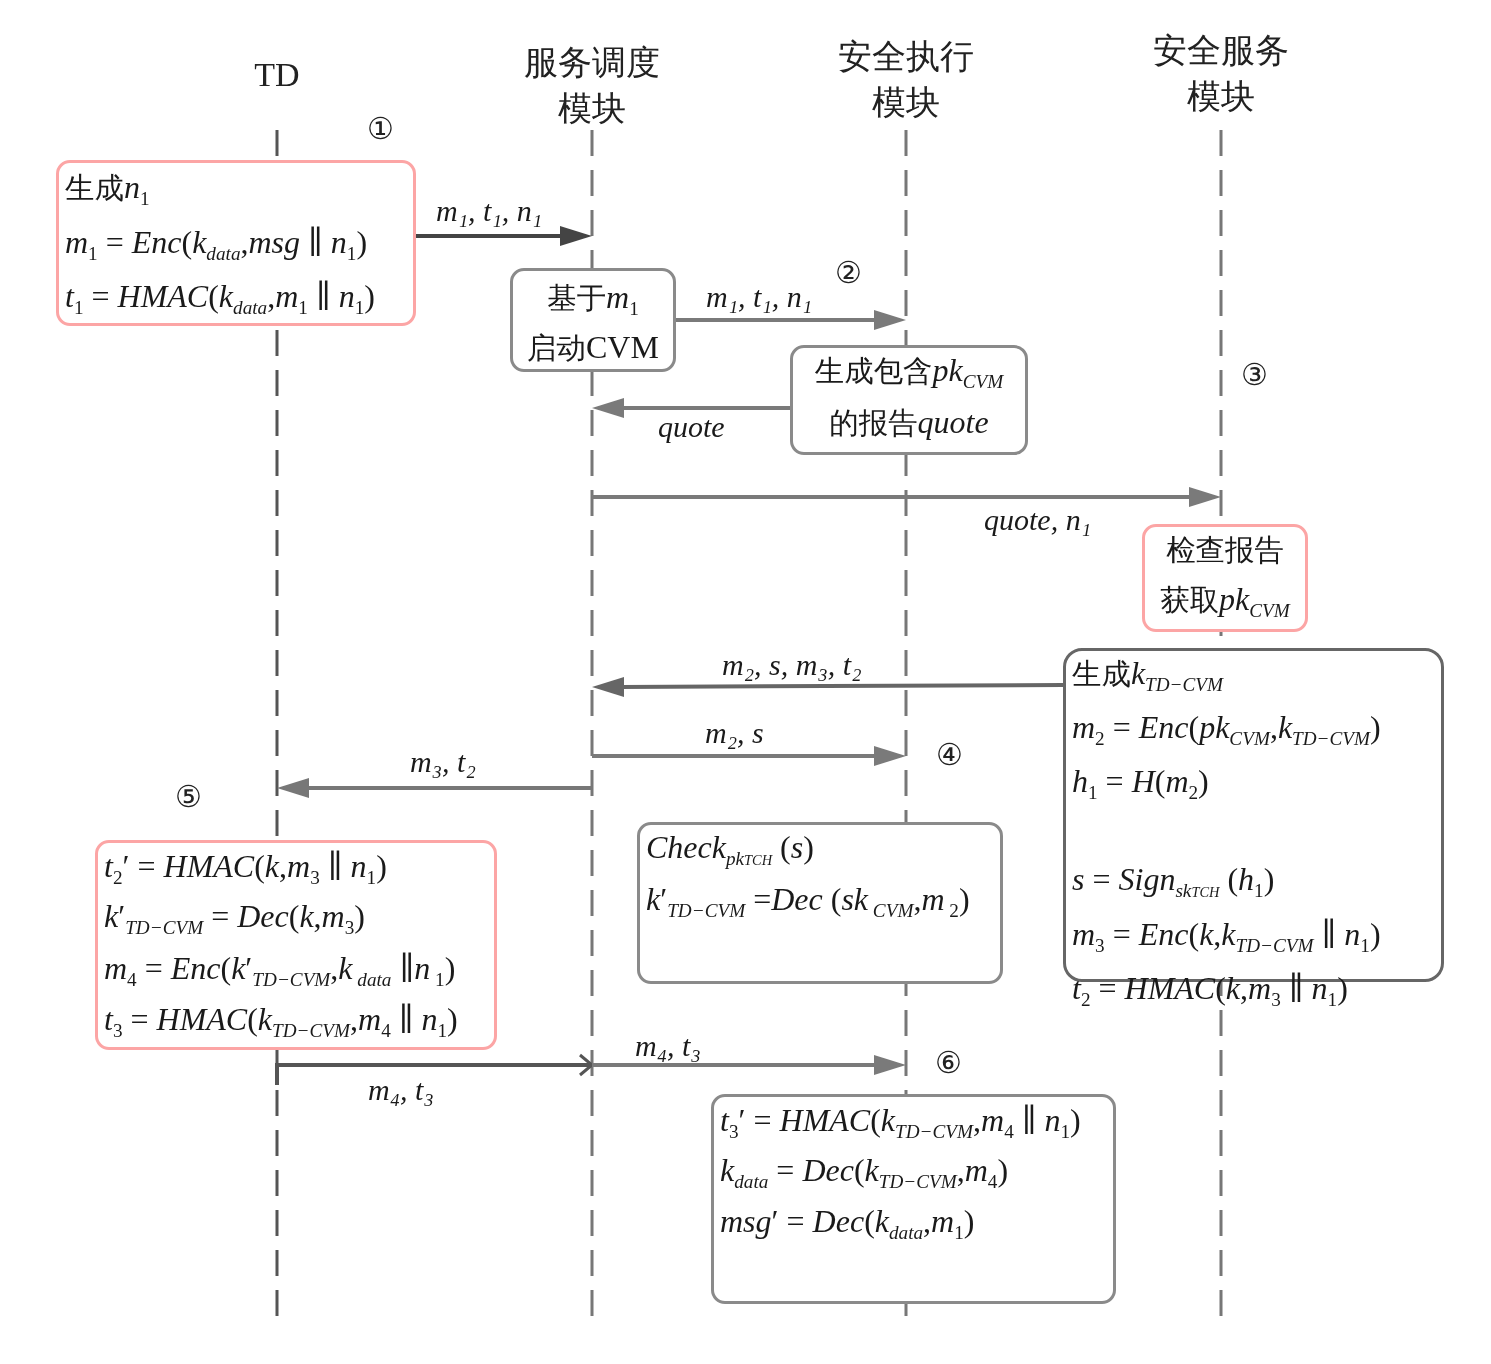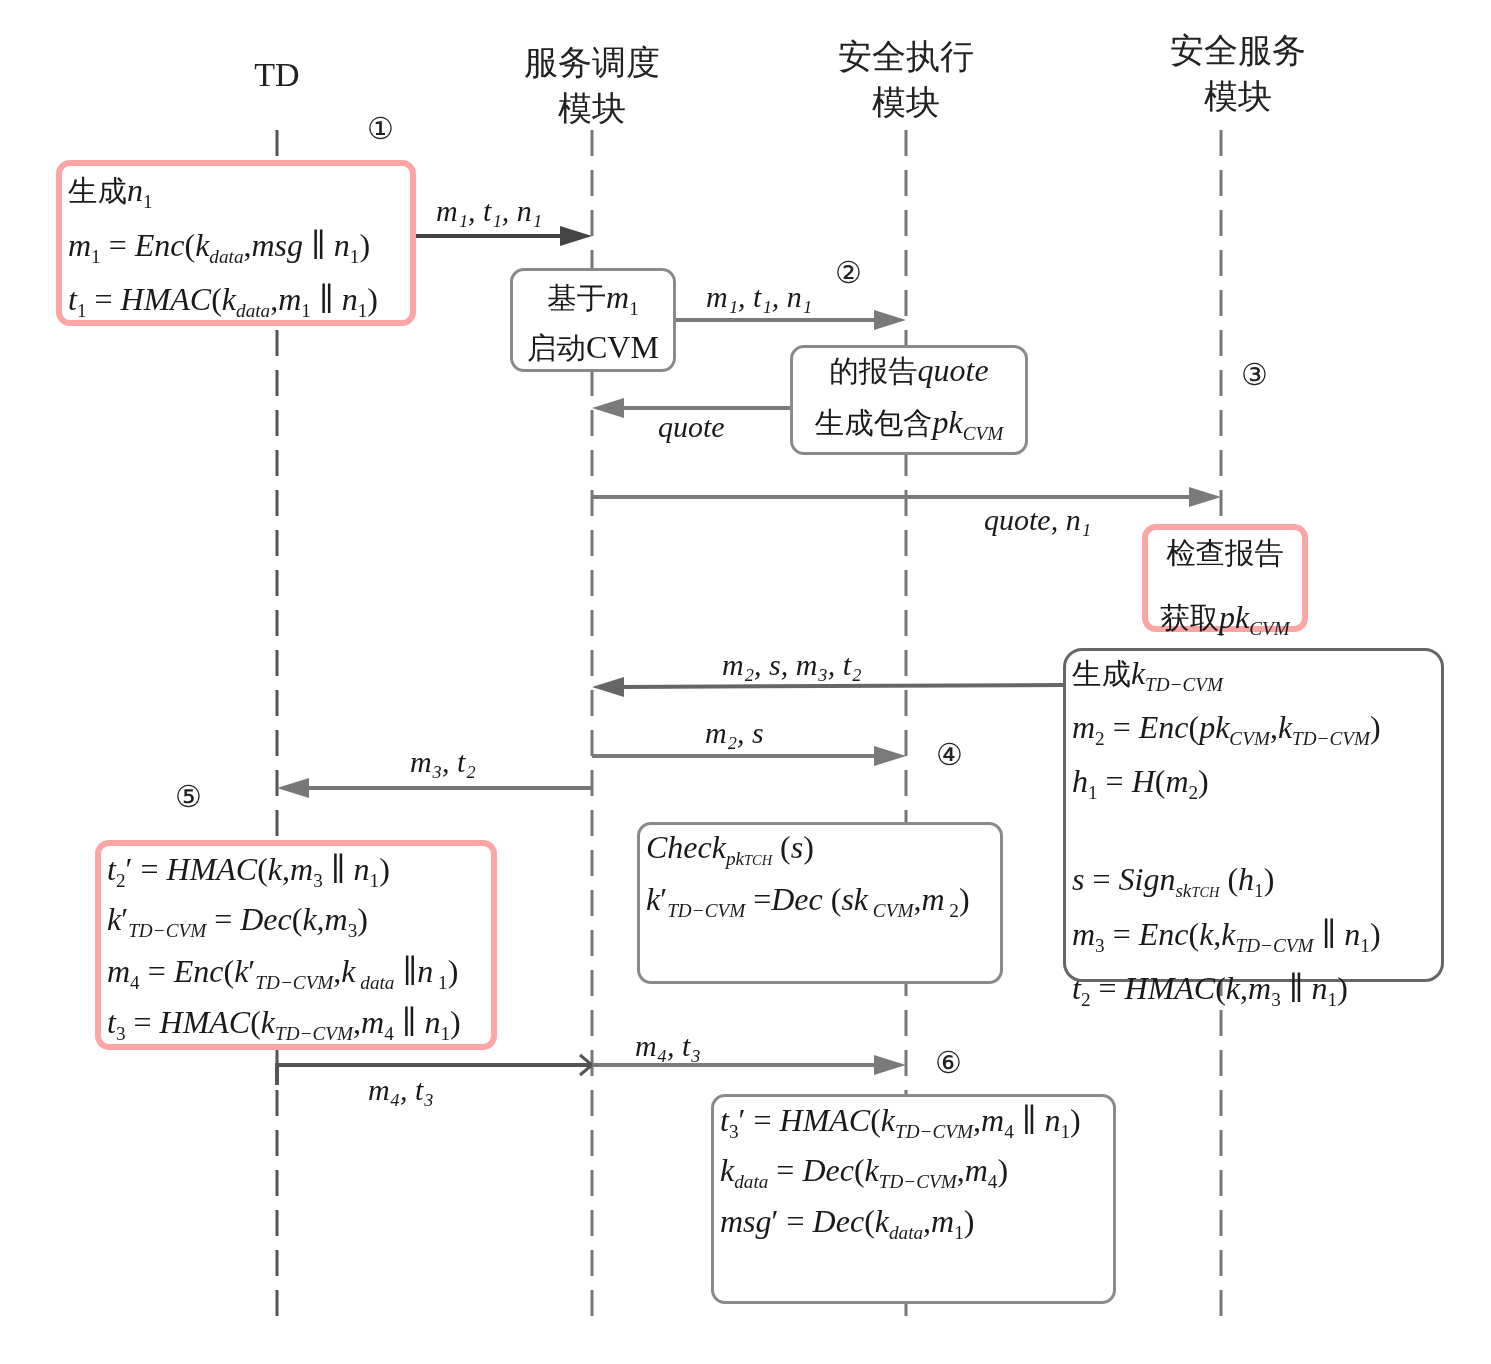--- a/index.html
+++ b/index.html
@@ -2,21 +2,21 @@
 <html><head>
 <meta charset="utf-8">
 <style>
   html, body { margin: 0; padding: 0; background: #ffffff; }
   body { width: 1491px; height: 1364px; position: relative; overflow: hidden;
          font-family: "Liberation Serif", "DejaVu Serif", serif; color: #1a1a1a; }
   #diagram { position: absolute; left: 0; top: 0; }
   .hdr { position: absolute; text-align: center; font-size: 34px; line-height: 46px; color: #222; }
   .step { position: absolute; font-size: 30px; line-height: 30px; color: #222; }
   .box { position: absolute; background: #fff; border-radius: 14px; box-sizing: border-box; }
-  .box.dark { border: 6px solid #fca5a5; }
+  .box.dark { border: 3px solid #fca5a5; }
   .box.light { border: 3px solid #8a8a8a; }
   .line { white-space: nowrap; font-size: 32px; }
   .msg { position: absolute; white-space: nowrap; font-size: 30px; }
   i { font-style: italic; }
   sub { font-size: 60%; font-style: italic; vertical-align: -0.35em; line-height: 0; }
   sub.up { font-style: normal; }
   .cjk { font-family: "DejaVu Sans", sans-serif; font-style: normal; font-size: 0.92em; }
 </style>
 </head>
 <body>
@@ -75,21 +75,21 @@
   <div>TD</div>
 </div>
 <div class="hdr" style="left:522px; top:40px; width:140px;">
   <div>服务调度</div>
   <div>模块</div>
 </div>
 <div class="hdr" style="left:836px; top:34px; width:140px;">
   <div>安全执行</div>
   <div>模块</div>
 </div>
-<div class="hdr" style="left:1151px; top:28px; width:140px;margin-left:17px;">
+<div class="hdr" style="left:1151px; top:28px; width:140px;">
   <div>安全服务</div>
   <div>模块</div>
 </div>
 
 <div class="step" style="left:367px; top:114px;">①</div>
 <div class="step" style="left:835px; top:258px;">②</div>
 <div class="step" style="left:1241px; top:360px;">③</div>
 <div class="step" style="left:936px; top:740px;">④</div>
 <div class="step" style="left:175px; top:782px;">⑤</div>
 <div class="step" style="left:935px; top:1048px;">⑥</div>
@@ -99,27 +99,27 @@
   <div class="line" style="height:54px;"><i>m</i><sub class="up">1</sub> = <i>Enc</i>(<i>k</i><sub>data</sub>,<i>msg</i> ∥ <i>n</i><sub class="up">1</sub>)</div>
   <div class="line" style="height:54px;"><i>t</i><sub class="up">1</sub> = <i>HMAC</i>(<i>k</i><sub>data</sub>,<i>m</i><sub class="up">1</sub> ∥ <i>n</i><sub class="up">1</sub>)</div>
 </div>
 
 <div class="box light" style="left:510px; top:268px; width:166px; height:104px; text-align:center; padding-top:8px;">
   <div class="line" style="height:50px;"><span class="cjk">基于</span><i>m</i><sub class="up">1</sub></div>
   <div class="line" style="height:50px;"><span class="cjk">启动</span>CVM</div>
 </div>
 
 <div class="box light" style="left:790px; top:345px; width:238px; height:110px; text-align:center; padding-top:4px;">
+  <div class="line" style="height:52px;"><span class="cjk">生成包含</span><i>pk</i><sub>CVM</sub></div>
   <div class="line" style="height:52px;"><span class="cjk">的报告</span><i>quote</i></div>
-  <div class="line" style="height:52px;"><span class="cjk">生成包含</span><i>pk</i><sub>CVM</sub></div>
 </div>
 
 <div class="box dark" style="left:1142px; top:524px; width:166px; height:108px; text-align:center; padding-top:4px;">
   <div class="line" style="height:50px;"><span class="cjk">检查报告</span></div>
-  <div class="line" style="height:50px;margin-top:15px;"><span class="cjk">获取</span><i>pk</i><sub>CVM</sub></div>
+  <div class="line" style="height:50px;"><span class="cjk">获取</span><i>pk</i><sub>CVM</sub></div>
 </div>
 
 <div class="box light" style="left:1063px; top:648px; width:381px; height:334px; padding:4px 0 0 6px; border-color:#666;border-radius:19px;">
   <div class="line" style="height:54px;"><span class="cjk">生成</span><i>k</i><sub>TD−CVM</sub></div>
   <div class="line" style="height:54px;"><i>m</i><sub class="up">2</sub> = <i>Enc</i>(<i>pk</i><sub>CVM</sub>,<i>k</i><sub>TD−CVM</sub>)</div>
   <div class="line" style="height:54px;"><i>h</i><sub class="up">1</sub> = <i>H</i>(<i>m</i><sub class="up">2</sub>)</div>
   <div class="line" style="height:54px;margin-top:44px;"><i>s</i> = <i>Sign</i><sub>sk<span style="font-size:75%">TCH</span></sub> (<i>h</i><sub class="up">1</sub>)</div>
   <div class="line" style="height:54px;"><i>m</i><sub class="up">3</sub> = <i>Enc</i>(<i>k</i>,<i>k</i><sub>TD−CVM</sub> ∥ <i>n</i><sub class="up">1</sub>)</div>
   <div class="line" style="height:54px;"><i>t</i><sub class="up">2</sub> = <i>HMAC</i>(<i>k</i>,<i>m</i><sub class="up">3</sub> ∥ <i>n</i><sub class="up">1</sub>)</div>
 </div>

